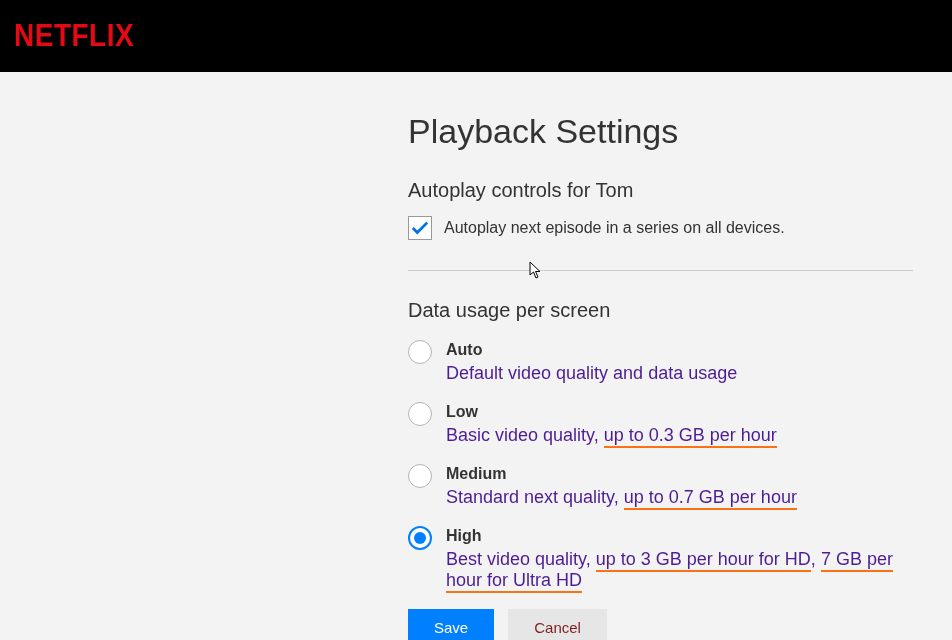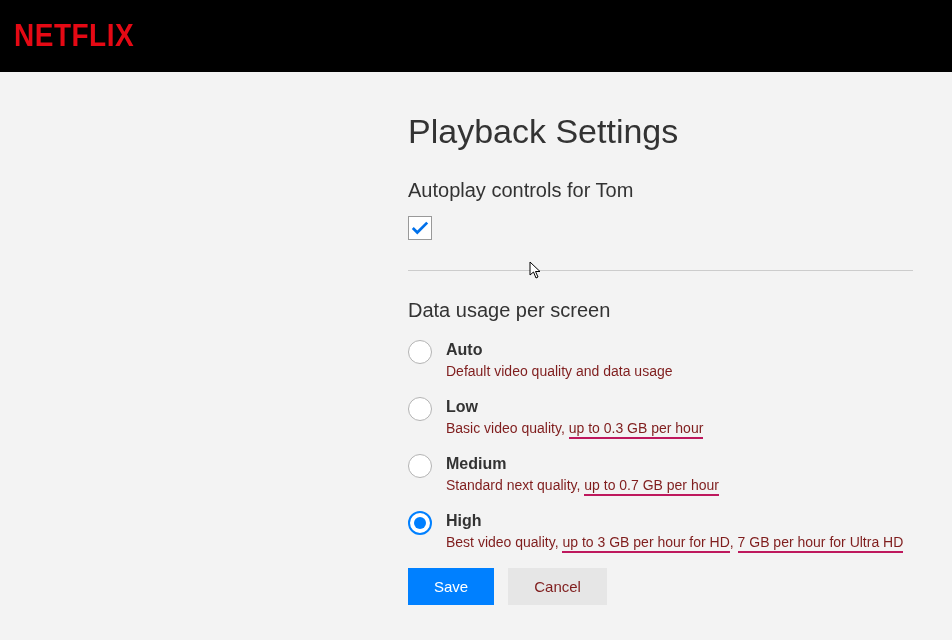--- a/index.html
+++ b/index.html
@@ -99,25 +99,25 @@
       background: #0080ff;
     }
     .radio-content { padding-top: 1px; }
     .radio-title {
       font-size: 16px;
       color: #333;
       margin-bottom: 4px;
       font-weight: bold;
     }
     .radio-desc {
-      font-size: 14px;
-      color: #7f1d1d;
+      font-size: 18px;
+      color: #4c1d95;
     }
     .underline-red {
-      border-bottom: 2px solid #be185d;
+      border-bottom: 2px solid #f97316;
       padding-bottom: 1px;
     }
     .btn-row {
       display: flex;
       gap: 14px;
       margin-top: 16px;
     }
     .btn {
       padding: 10px 26px;
       font-size: 15px;
@@ -151,20 +151,21 @@
   <h1>Playback Settings</h1>
 
   <h2>Autoplay controls for Tom</h2>
 
   <div class="checkbox-row">
     <div class="checkbox">
       <svg viewBox="0 0 20 16">
         <path d="M2 8 L7 13 L18 2" stroke="#0071eb" stroke-width="3" fill="none"></path>
       </svg>
     </div>
+    <span class="checkbox-label">Autoplay next episode in a series on all devices.</span>
   </div>
 
   <hr>
 
   <h2>Data usage per screen</h2>
 
   <div class="radio-group">
 
     <div class="radio-row">
       <div class="radio"></div>

